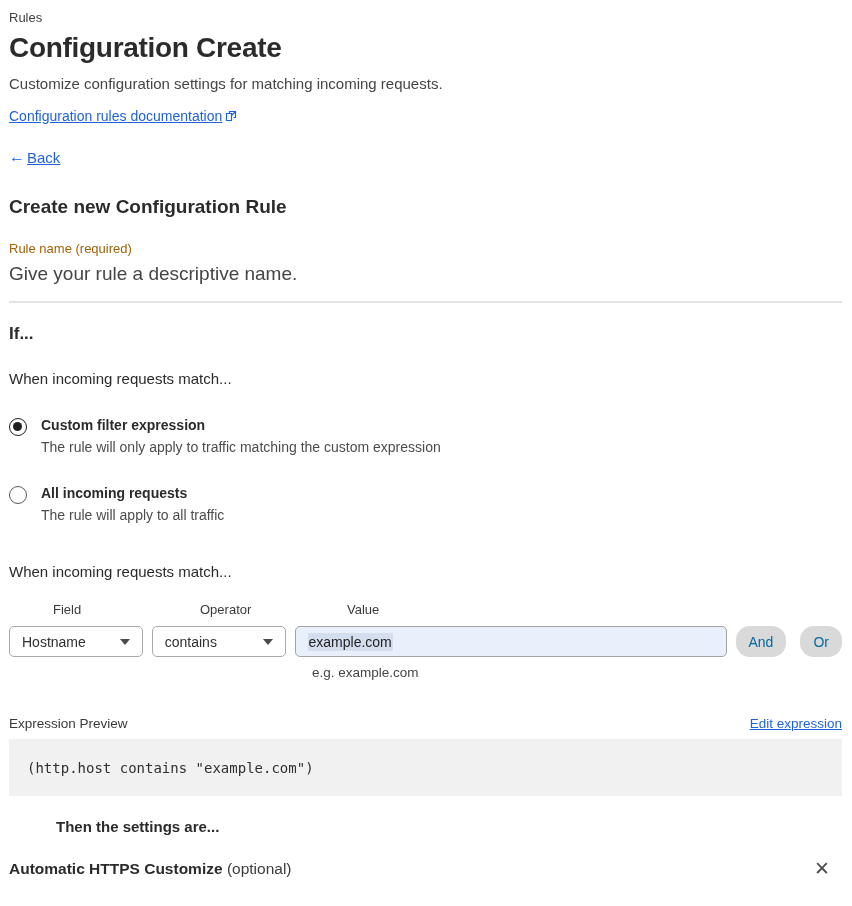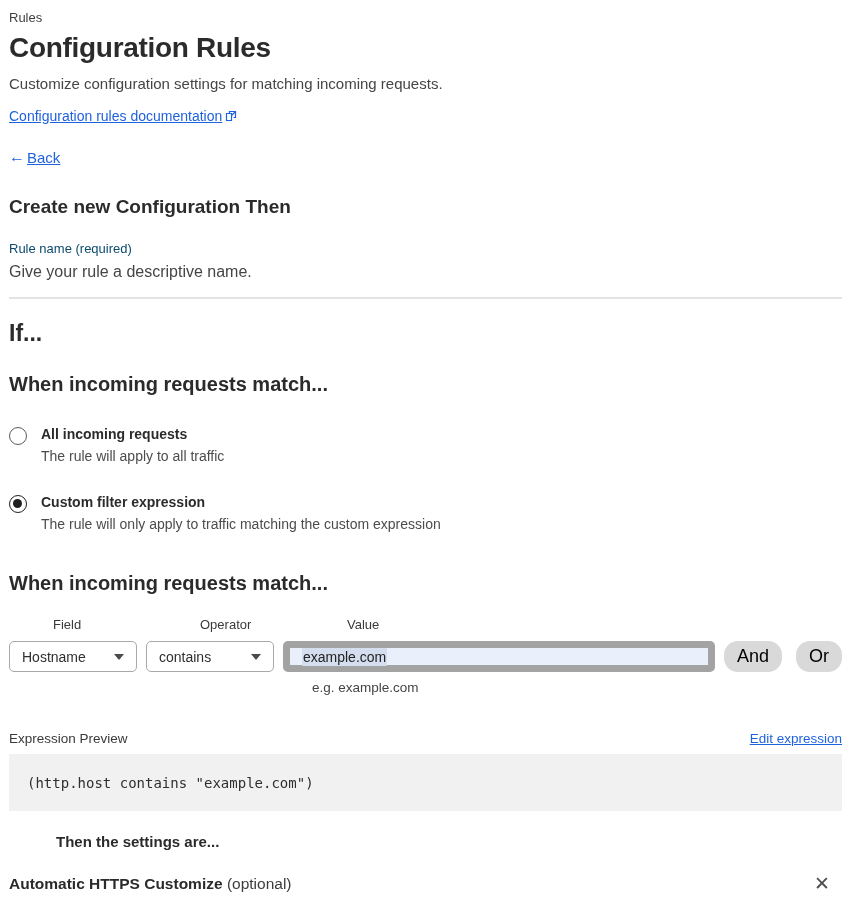--- a/index.html
+++ b/index.html
@@ -17,34 +17,34 @@
   .subtitle { font-size: 15px; color: #454545; margin-top: 11px; }
   a, .link { color: #1f62dd; text-decoration: underline; cursor: pointer; }
   .doc-link-row { margin-top: 16px; font-size: 14px; display: flex; align-items: center; gap: 3px; }
   .ext-icon { display: inline-block; width: 12px; height: 12px; position: relative; }
   .ext-icon svg { display: block; }
   .back-row { margin-top: 24px; font-size: 15px; display: flex; align-items: center; }
   .back-arrow { color: #1f62dd; text-decoration: none; margin-right: 2px; font-size: 16px; }
 
   
   h2.section-heading { font-size: 19px; font-weight: bold; color: #2b2b2b; margin-top: 30px; }
-  .field-label { font-size: 13px; color: #0c4a6e; margin-top: 23px; }
+  .field-label { font-size: 13px; color: #a16207; margin-top: 23px; }
   .rule-name-input {
     margin-top: 9px; width: 474px; height: 29px;
     border: 1px solid #b9b9b9; border-radius: 6px; background: #fff;
     font-family: "Liberation Sans", sans-serif; font-size: 13.5px; color: #2f2f2f;
     padding: 0 11px; outline: none;
   }
-  .help-text { font-size: 16px; color: #454545; margin-top: 7px; }
+  .help-text { font-size: 19px; color: #454545; margin-top: 7px; }
 
   .divider { height: 2px; background: #e4e4e4; margin-top: 16px; width: 833px; border: none; }
 
   
-  h3.if-heading { font-size: 23px; font-weight: bold; margin-top: 21px; color: #2b2b2b; }
-  .match-heading { font-size: 20px; font-weight: bold; margin-top: 26px; color: #2b2b2b; }
+  h3.if-heading { font-size: 17px; font-weight: bold; margin-top: 21px; color: #2b2b2b; }
+  .match-heading { font-size: 15px; font-weight: normal; margin-top: 26px; color: #2b2b2b; }
 
   .radio-option { display: flex; margin-top: 30px; }
   .radio-circle {
     width: 18px; height: 18px; border: 1.5px solid #5a5a5a; border-radius: 50%;
     background: #fff; flex: 0 0 18px; margin-top: 1px; position: relative; cursor: pointer;
   }
   .radio-option.selected .radio-circle { border-color: #1f1f1f; }
   .radio-option.selected .radio-circle::after {
     content: ""; position: absolute; left: 3px; top: 3px; width: 9px; height: 9px;
     border-radius: 50%; background: #1f1f1f;
@@ -62,28 +62,28 @@
     width: 138px; height: 31px; border: 1px solid #a9a9a9; border-radius: 5px; background: #fff;
     display: flex; align-items: center; justify-content: space-between;
     padding: 0 12px; font-size: 14px; color: #2f2f2f; cursor: pointer; margin-right: 9px;
   }
   .chevron {
     width: 0; height: 0; border-left: 5px solid transparent; border-right: 5px solid transparent;
     border-top: 6px solid #4a4a4a; margin-left: 8px;
   }
   .value-wrap { width: 432px; margin-right: 9px; }
   .value-input {
-    width: 432px; height: 31px; border: 7px solid #a3a3a3; border-radius: 5px;
+    width: 432px; height: 31px; border: 1px solid #a3a3a3; border-radius: 5px;
     background: #e9f0fb; display: flex; align-items: center; padding: 0 12px;
     font-size: 14px; color: #222; cursor: text;
   }
   .value-input .sel { background: #d5deee; padding: 1px 1px; border-radius: 1px; }
   .logic-btn {
-    height: 31px; border: none; border-radius: 14px; background: #d9d9d9; color: #000000;
-    font-family: "Liberation Sans", sans-serif; font-size: 18px; padding: 0 13px; cursor: pointer;
+    height: 31px; border: none; border-radius: 14px; background: #d9d9d9; color: #0369a1;
+    font-family: "Liberation Sans", sans-serif; font-size: 14px; padding: 0 13px; cursor: pointer;
   }
   .logic-btn.and { margin-right: 14px; }
   .value-help { font-size: 13.5px; color: #454545; margin-top: 8px; margin-left: 303px; }
 
   
   .expr-row { display: flex; justify-content: space-between; align-items: baseline; margin-top: 36px; }
   .expr-label { font-size: 13.5px; color: #3a3a3a; }
   .expr-edit { font-size: 13.5px; }
   .code-block {
     margin-top: 8px; width: 833px; height: 57px; background: #f1f1f1;
@@ -100,66 +100,66 @@
   .setting-title .optional { font-weight: normal; color: #3c3c3c; }
   .close-x { font-size: 19px; color: #4f4f4f; cursor: pointer; line-height: 1; margin-right: 12px; font-weight: normal; }
 </style>
 </head>
 <body>
 
 <div class="content">
 
   
   <div class="breadcrumb">Rules</div>
-  <h1 class="page-title">Configuration Rules</h1>
+  <h1 class="page-title">Configuration Create</h1>
   <div class="subtitle">Customize configuration settings for matching incoming requests.</div>
 
   <div class="doc-link-row">
     <a class="link">Configuration rules documentation</a>
     <span class="ext-icon">
       <svg width="12" height="12" viewBox="0 0 12 12">
         <path d="M1.5 3.5 h5 v7 h-5 z M4.5 3.5 v-2 h6 v6 h-2" fill="none" stroke="#1f62dd" stroke-width="1.2"></path>
         <path d="M6.5 5.5 L10 2" stroke="#1f62dd" stroke-width="1.2"></path>
       </svg>
     </span>
   </div>
 
   <div class="back-row">
     <span class="back-arrow">←</span>
     <a class="link">Back</a>
   </div>
 
   
-  <h2 class="section-heading">Create new Configuration Then</h2>
+  <h2 class="section-heading">Create new Configuration Rule</h2>
 
   <div class="field-label">Rule name (required)</div>
   <div class="help-text">Give your rule a descriptive name.</div>
 
   <hr class="divider">
 
   
   <h3 class="if-heading">If...</h3>
   <div class="match-heading">When incoming requests match...</div>
+
+  <div class="radio-option selected">
+    <div class="radio-circle"></div>
+    <div class="radio-texts">
+      <div class="radio-label">Custom filter expression</div>
+      <div class="radio-desc">The rule will only apply to traffic matching the custom expression</div>
+    </div>
+  </div>
 
   <div class="radio-option">
     <div class="radio-circle"></div>
     <div class="radio-texts">
       <div class="radio-label">All incoming requests</div>
       <div class="radio-desc">The rule will apply to all traffic</div>
     </div>
   </div>
 
-  <div class="radio-option selected">
-    <div class="radio-circle"></div>
-    <div class="radio-texts">
-      <div class="radio-label">Custom filter expression</div>
-      <div class="radio-desc">The rule will only apply to traffic matching the custom expression</div>
-    </div>
-  </div>
-
   
   <div class="match-heading" style="margin-top:40px;">When incoming requests match...</div>
 
   <div class="builder-labels">
     <div class="lbl-field">Field</div>
     <div class="lbl-operator">Operator</div>
     <div class="lbl-value">Value</div>
   </div>
 
   <div class="builder-row">

